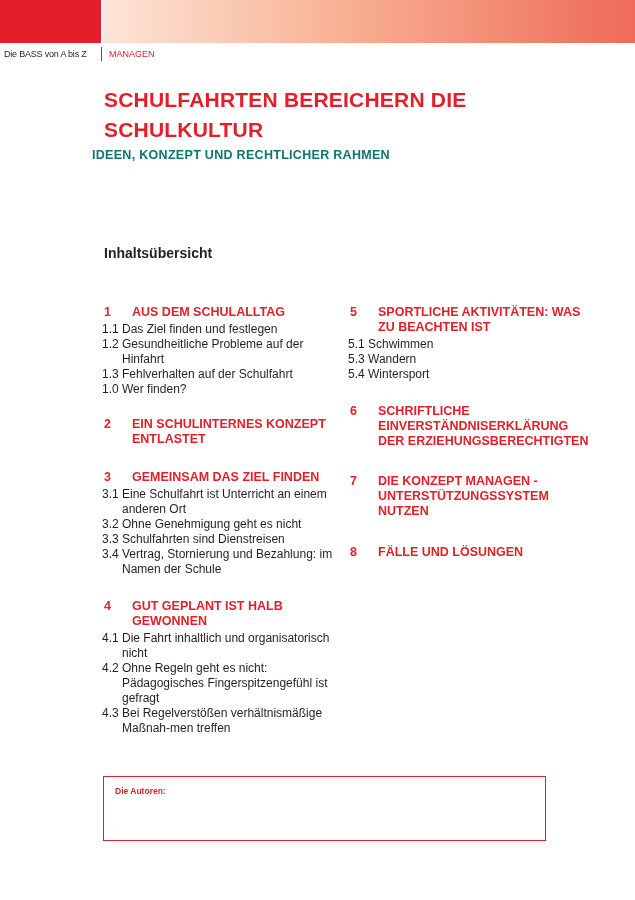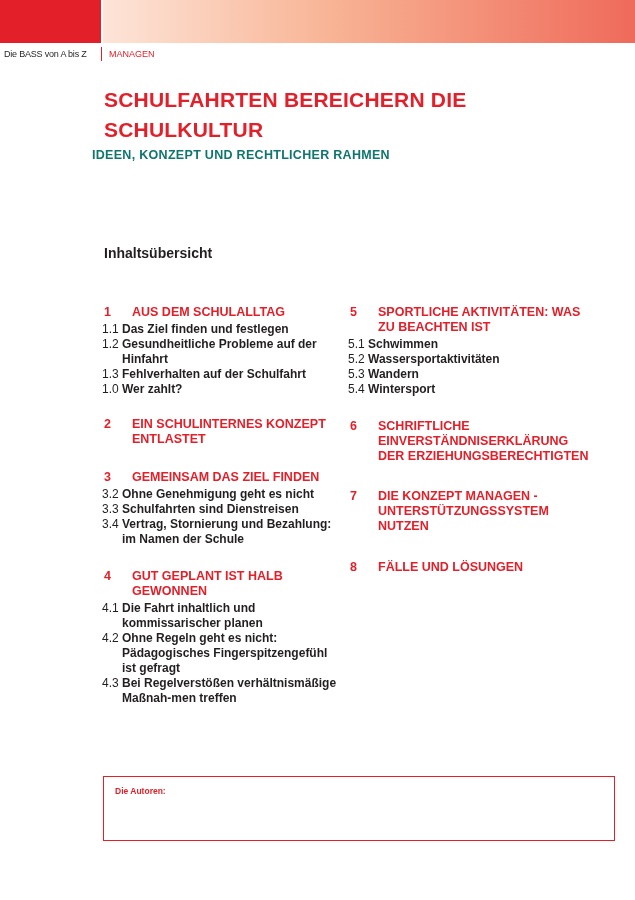--- a/index.html
+++ b/index.html
@@ -21,22 +21,22 @@
   .col { position:absolute; top:305px; width:240px; }
   .col.left { left:104px; }
   .col.right { left:350px; }
   .sec { margin-bottom:0; }
   .sec-head { display:flex; color:#e3202a; font-weight:bold; font-size:12.5px; line-height:15px; }
   .sec-head .num { width:22px; flex:none; }
   .sec-head .txt { width:215px;margin-left:6px; }
   .items { margin-top:2px; }
   .item { display:flex; font-size:12px; line-height:15px; color:#231f20; }
   .item .n { width:20px; flex:none; margin-left:-2px; }
-  .item .t { width:220px;font-weight:bold; }
-  .authors { position:absolute; left:103px; top:776px; width:512px; height:65px;
+  .item .t { width:220px; }
+  .authors { position:absolute; left:103px; top:776px; width:443px; height:65px;
              border:1px solid #e3202a; box-sizing:border-box; padding:9px 11px; font-size:8.2px; line-height:10.5px; }
   .authors .h { color:#e3202a; font-weight:bold; font-size:8.5px; }
 </style>
 </head>
 <body>
 
 <div class="topbar">
   <div class="redblock"></div>
   <div class="gap"></div>
 </div>
@@ -65,36 +65,40 @@
         <div class="item">
           <span class="n">1.2</span>
           <span class="t">Gesundheitliche Probleme auf der Hinfahrt</span>
         </div>
         <div class="item">
           <span class="n">1.3</span>
           <span class="t">Fehlverhalten auf der Schulfahrt</span>
         </div>
         <div class="item">
           <span class="n">1.0</span>
-          <span class="t">Wer zahlt?</span>
+          <span class="t">Wer finden?</span>
         </div>
       </div>
     </div>
     <div class="sec" style="margin-bottom: 23px;">
       <div class="sec-head">
         <span class="num">2</span>
         <span class="txt">EIN SCHULINTERNES KONZEPT ENTLASTET</span>
       </div>
     </div>
     <div class="sec" style="margin-bottom: 22px;">
       <div class="sec-head">
         <span class="num">3</span>
         <span class="txt">GEMEINSAM DAS ZIEL FINDEN</span>
       </div>
       <div class="items">
+        <div class="item">
+          <span class="n">3.1</span>
+          <span class="t">Eine Schulfahrt ist Unterricht an einem anderen Ort</span>
+        </div>
         <div class="item">
           <span class="n">3.2</span>
           <span class="t">Ohne Genehmigung geht es nicht</span>
         </div>
         <div class="item">
           <span class="n">3.3</span>
           <span class="t">Schulfahrten sind Dienstreisen</span>
         </div>
         <div class="item">
           <span class="n">3.4</span>
@@ -103,21 +107,21 @@
       </div>
     </div>
     <div class="sec" style="margin-bottom: 0px;">
       <div class="sec-head">
         <span class="num">4</span>
         <span class="txt">GUT GEPLANT IST HALB GEWONNEN</span>
       </div>
       <div class="items">
         <div class="item">
           <span class="n">4.1</span>
-          <span class="t">Die Fahrt inhaltlich und kommissarischer planen</span>
+          <span class="t">Die Fahrt inhaltlich und organisatorisch nicht</span>
         </div>
         <div class="item">
           <span class="n">4.2</span>
           <span class="t">Ohne Regeln geht es nicht: Pädagogisches Fingerspitzengefühl ist gefragt</span>
         </div>
         <div class="item">
           <span class="n">4.3</span>
           <span class="t">Bei Regelverstößen verhältnismäßige Maßnah-men treffen</span>
         </div>
       </div>
@@ -126,24 +130,20 @@
 <div class="col right" id="col-right">
     <div class="sec" style="margin-bottom: 22px;">
       <div class="sec-head">
         <span class="num">5</span>
         <span class="txt">SPORTLICHE AKTIVITÄTEN: WAS ZU BEACHTEN IST</span>
       </div>
       <div class="items">
         <div class="item">
           <span class="n">5.1</span>
           <span class="t">Schwimmen</span>
-        </div>
-        <div class="item">
-          <span class="n">5.2</span>
-          <span class="t">Wassersportaktivitäten</span>
         </div>
         <div class="item">
           <span class="n">5.3</span>
           <span class="t">Wandern</span>
         </div>
         <div class="item">
           <span class="n">5.4</span>
           <span class="t">Wintersport</span>
         </div>
       </div>

